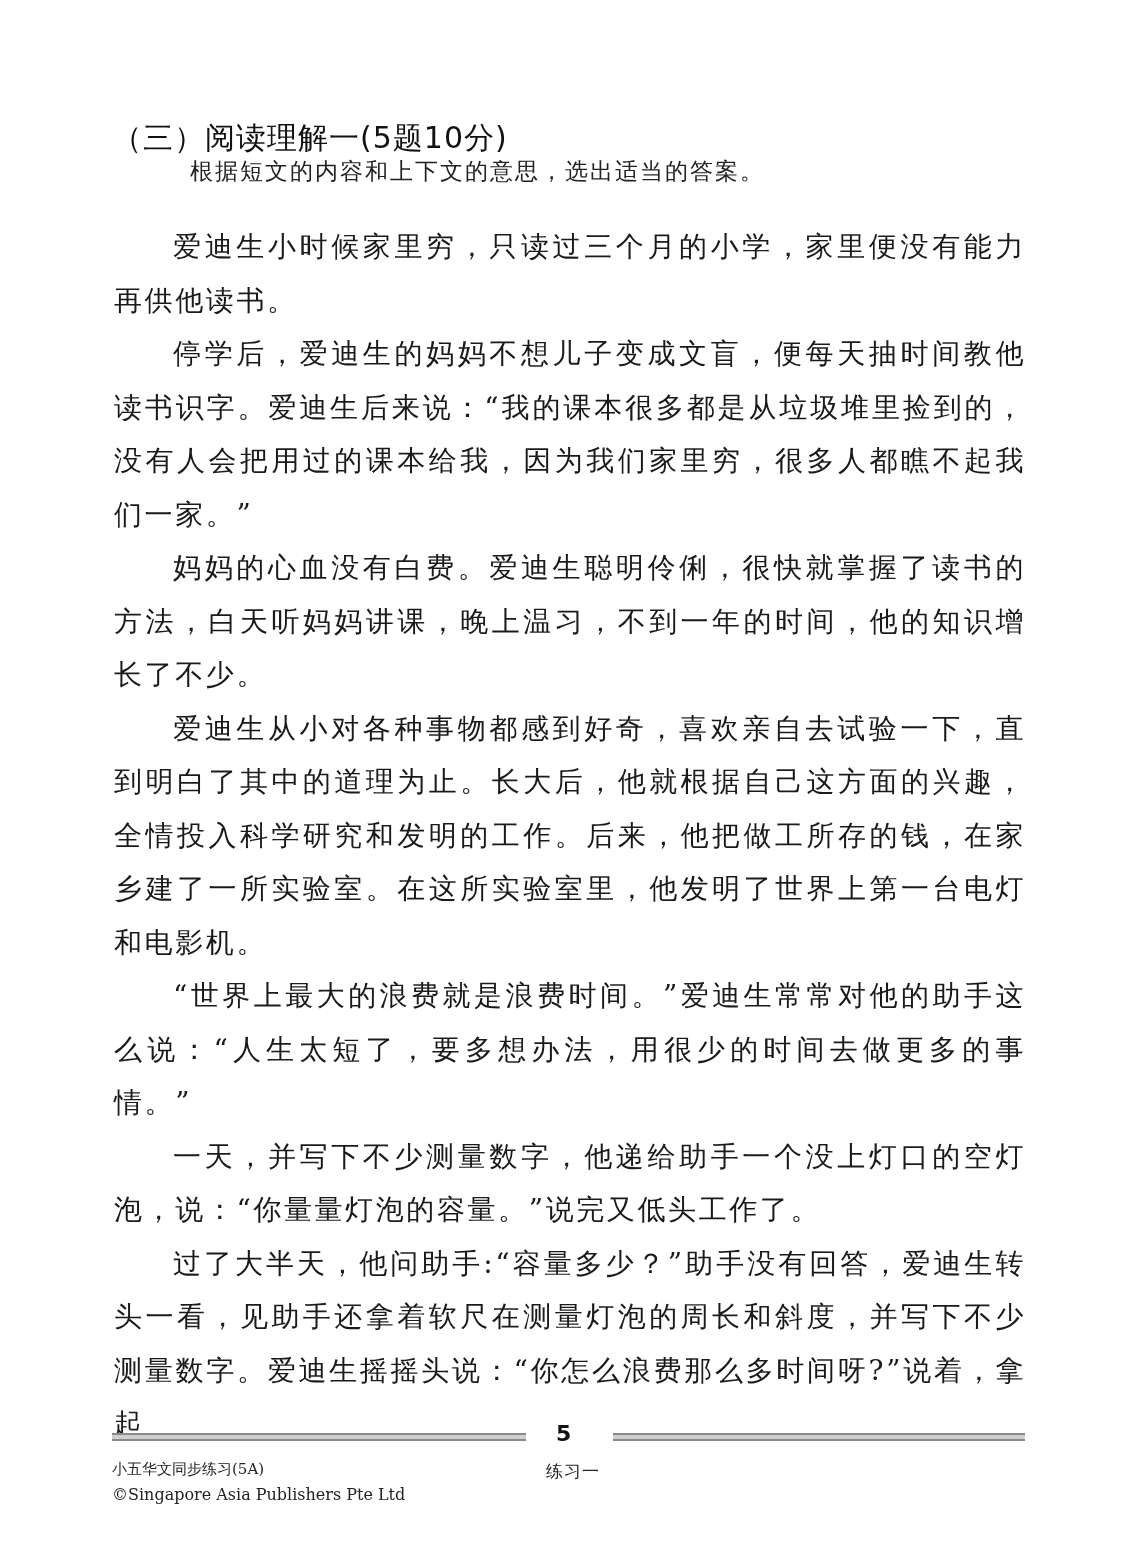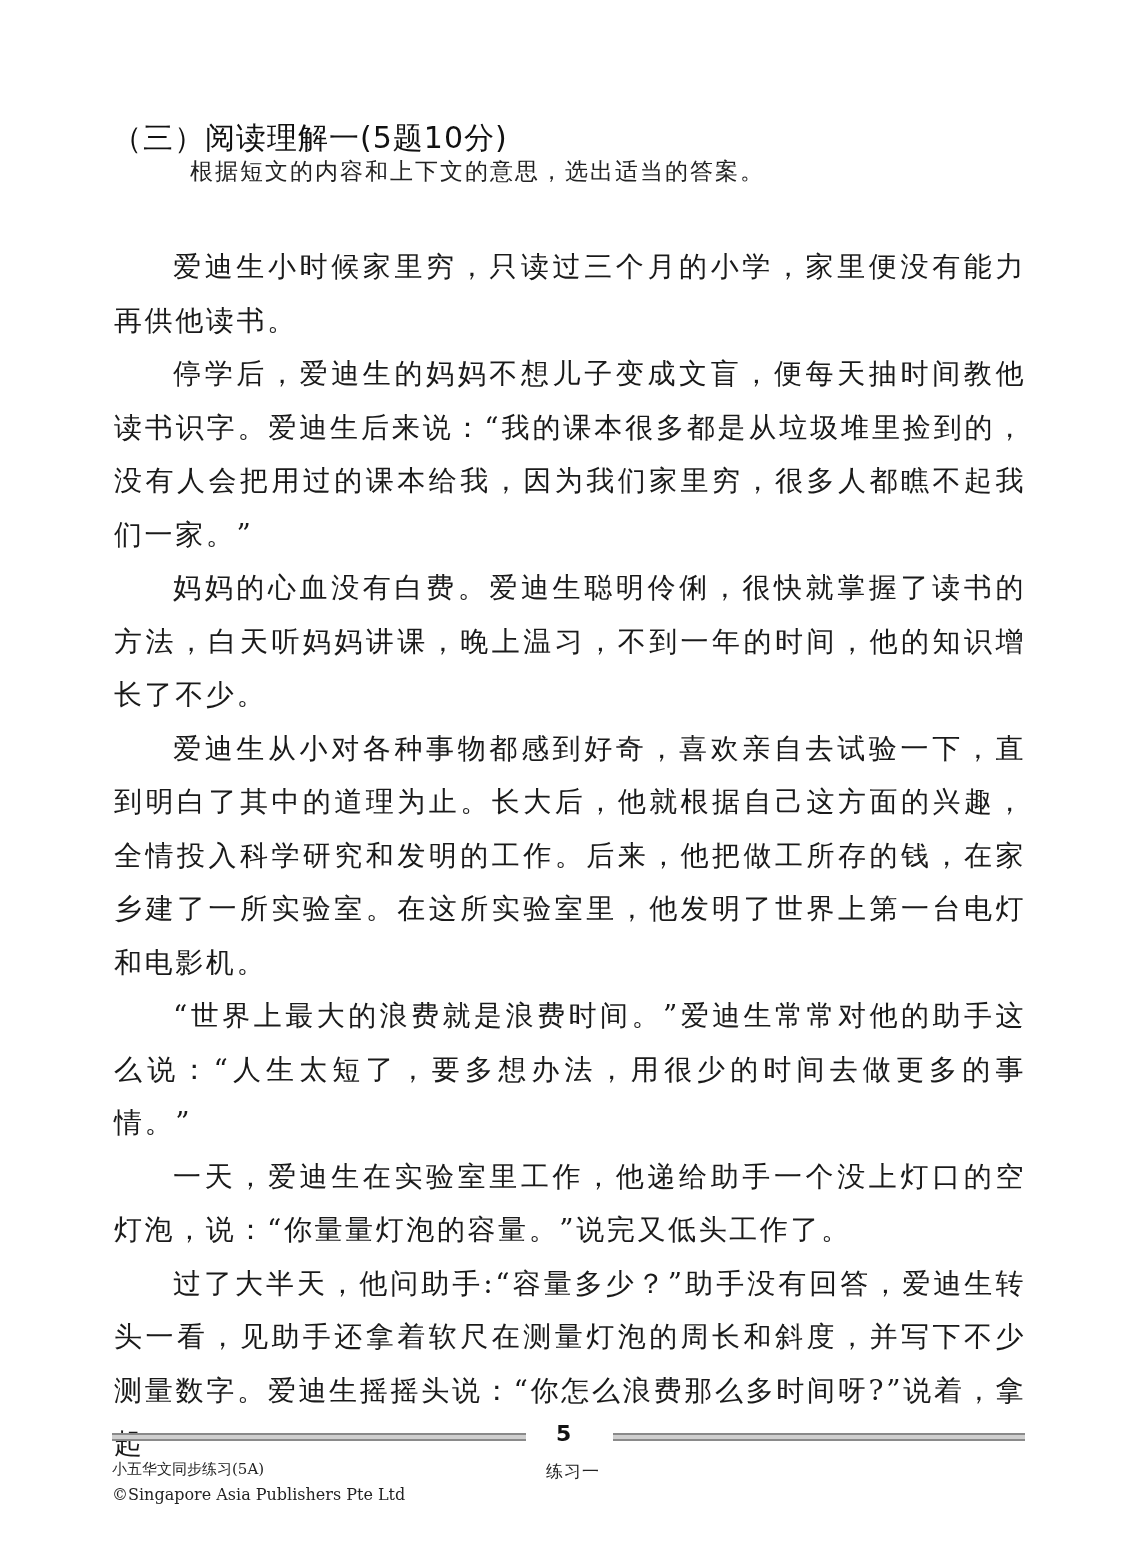--- a/index.html
+++ b/index.html
@@ -31,21 +31,21 @@
       top: 156px;
       font-family: Liberation Serif, serif;
       font-size: 23px;
       letter-spacing: 2px;
       color: #222;
       white-space: nowrap;
     }
     .passage {
       position: absolute;
       left: 114px;
-      top: 240px;
+      top: 220px;
       width: 912px;
     }
     .para {
       margin: 0;
       font-size: 28px;
       line-height: 53.5px;
       letter-spacing: 2.6px;
       text-indent: 59px;
       text-align: justify;
       color: #1a1a1a;
@@ -101,21 +101,21 @@
 
 <div class="section-heading">（三）阅读理解一(5题10分)</div>
 <div class="instruction">根据短文的内容和上下文的意思，选出适当的答案。</div>
 
 <div class="passage">
   <p class="para">爱迪生小时候家里穷，只读过三个月的小学，家里便没有能力再供他读书。</p>
   <p class="para">停学后，爱迪生的妈妈不想儿子变成文盲，便每天抽时间教他读书识字。爱迪生后来说：“我的课本很多都是从垃圾堆里捡到的，没有人会把用过的课本给我，因为我们家里穷，很多人都瞧不起我们一家。”</p>
   <p class="para">妈妈的心血没有白费。爱迪生聪明伶俐，很快就掌握了读书的方法，白天听妈妈讲课，晚上温习，不到一年的时间，他的知识增长了不少。</p>
   <p class="para">爱迪生从小对各种事物都感到好奇，喜欢亲自去试验一下，直到明白了其中的道理为止。长大后，他就根据自己这方面的兴趣，全情投入科学研究和发明的工作。后来，他把做工所存的钱，在家乡建了一所实验室。在这所实验室里，他发明了世界上第一台电灯和电影机。</p>
   <p class="para">“世界上最大的浪费就是浪费时间。”爱迪生常常对他的助手这么说：“人生太短了，要多想办法，用很少的时间去做更多的事情。”</p>
-  <p class="para">一天，爱迪生在实验室里工作，他递给助手一个没上灯口的空灯泡，说：“你量量灯泡的容量。”说完又低头工作了。</p>
+  <p class="para">一天，并写下不少测量数字，他递给助手一个没上灯口的空灯泡，说：“你量量灯泡的容量。”说完又低头工作了。</p>
   <p class="para">过了大半天，他问助手:“容量多少？”助手没有回答，爱迪生转头一看，见助手还拿着软尺在测量灯泡的周长和斜度，并写下不少测量数字。爱迪生摇摇头说：“你怎么浪费那么多时间呀?”说着，拿起</p>
 </div>
 
 <div class="footer-rule rule-left"></div>
 <div class="page-number">5</div>
 <div class="footer-rule rule-right"></div>
 
 <div class="footer-left-title">小五华文同步练习(5A)</div>
 <div class="footer-copyright">©Singapore Asia Publishers Pte Ltd</div>
 <div class="footer-center">练习一</div>

